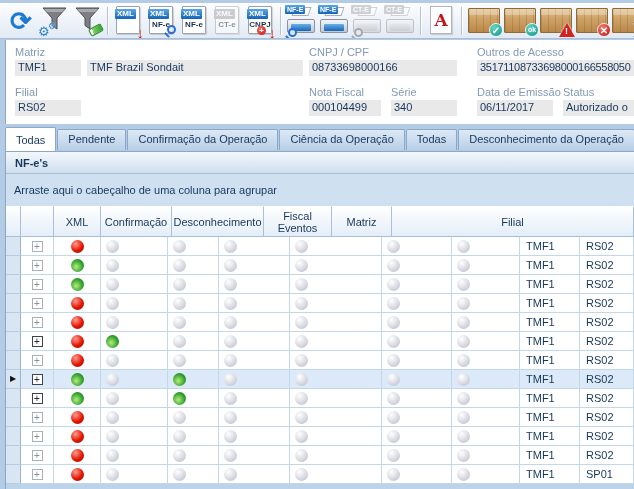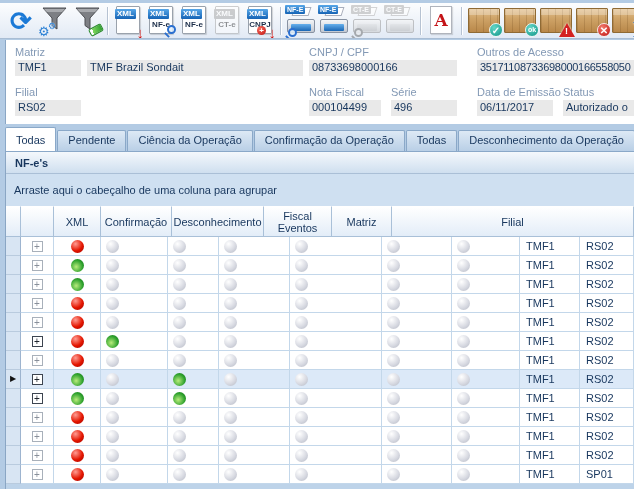--- a/index.html
+++ b/index.html
@@ -55,21 +55,21 @@
 .lbl-matriz{left:9px;top:6px}   .val-matriz-code{left:9px;top:20px;width:66px}  .val-matriz-name{left:81px;top:20px;width:216px}
 .lbl-cnpj{left:303px;top:6px}   .val-cnpj{left:303px;top:20px;width:148px}
 .lbl-chave{left:471px;top:6px}  .val-chave{left:471px;top:20px;width:158px;letter-spacing:-.3px}
 .lbl-filial{left:9px;top:46px}  .val-filial-code{left:9px;top:60px;width:66px}  .val-filial-name{left:81px;top:60px;width:216px}
 .lbl-nota{left:303px;top:46px}  .val-nota{left:303px;top:60px;width:72px}
 .lbl-serie{left:385px;top:46px} .val-serie{left:385px;top:60px;width:66px}
 .lbl-emissao{left:471px;top:46px}.val-emissao{left:471px;top:60px;width:76px}
 .lbl-status{left:557px;top:46px}.val-status{left:557px;top:60px;width:77px}
 
 
-.tabbar{position:absolute;top:127px;left:5px;right:0;height:24px;display:flex;align-items:flex-end;overflow:hidden}
+.tabbar{position:absolute;top:127px;left:5px;right:0;height:24px;display:flex;align-items:center;overflow:hidden}
 .tab{flex:0 0 auto;padding:3px 10px 0;background:linear-gradient(#dde9f5,#b9cfe6);border:1px solid #8aa8c8;border-bottom:none;border-radius:2px 2px 0 0;margin-right:1px;height:21px;white-space:nowrap;cursor:pointer}
 .tab.active{background:#fff;height:24px;padding-top:6px;z-index:2}
 
 
 .grid-panel{position:absolute;top:151px;left:5px;right:0;bottom:0;background:#bdd3e9;border-left:1px solid #8aa6c4;border-top:1px solid #8aa8c8;overflow:hidden}
 .nfes-bar{height:22px;background:linear-gradient(#f4f8fc,#cfdfef);border-bottom:1px solid #aabfd6;font-weight:bold;padding:5px 0 0 9px}
 .group-bar{height:32px;background:#cfe0f1;padding:10px 0 0 8px}
 .hdr{display:flex;height:31px}
 .hcell{flex:0 0 auto;background:linear-gradient(#ffffff,#e3edf8);border-right:1px solid #a9c0d8;border-bottom:1px solid #a9c0d8;border-top:1px solid #fff;display:flex;align-items:center;justify-content:center;text-align:center;line-height:12px;overflow:hidden;cursor:pointer}
 .grow{display:flex;height:19px;background:#fff;cursor:pointer}
@@ -218,32 +218,32 @@
   <span class="fval val-matriz-name">TMF Brazil Sondait</span>
   <span class="flabel lbl-cnpj">CNPJ / CPF</span>
   <span class="fval val-cnpj">08733698000166</span>
   <span class="flabel lbl-chave">Outros de Acesso</span>
   <span class="fval val-chave">35171108733698000166558050</span>
   <span class="flabel lbl-filial">Filial</span>
   <span class="fval val-filial-code">RS02</span>
   <span class="flabel lbl-nota">Nota Fiscal</span>
   <span class="fval val-nota">000104499</span>
   <span class="flabel lbl-serie">Série</span>
-  <span class="fval val-serie">496</span>
+  <span class="fval val-serie">340</span>
   <span class="flabel lbl-emissao">Data de Emissão</span>
   <span class="fval val-emissao">06/11/2017</span>
   <span class="flabel lbl-status">Status</span>
   <span class="fval val-status">Autorizado o</span>
 </div>
 
 <div class="tabbar">
     <span class="tab active">Todas</span>
     <span class="tab">Pendente</span>
+    <span class="tab">Confirmação da Operação</span>
     <span class="tab">Ciência da Operação</span>
-    <span class="tab">Confirmação da Operação</span>
     <span class="tab">Todas</span>
     <span class="tab">Desconhecimento da Operação</span>
     <span class="tab">Operação Não Realizada</span>
   </div>
 
 <div class="grid-panel">
   <div class="nfes-bar">NF-e's</div>
   <div class="group-bar">
     <span>Arraste aqui o cabeçalho de uma coluna para agrupar</span>
   </div>

